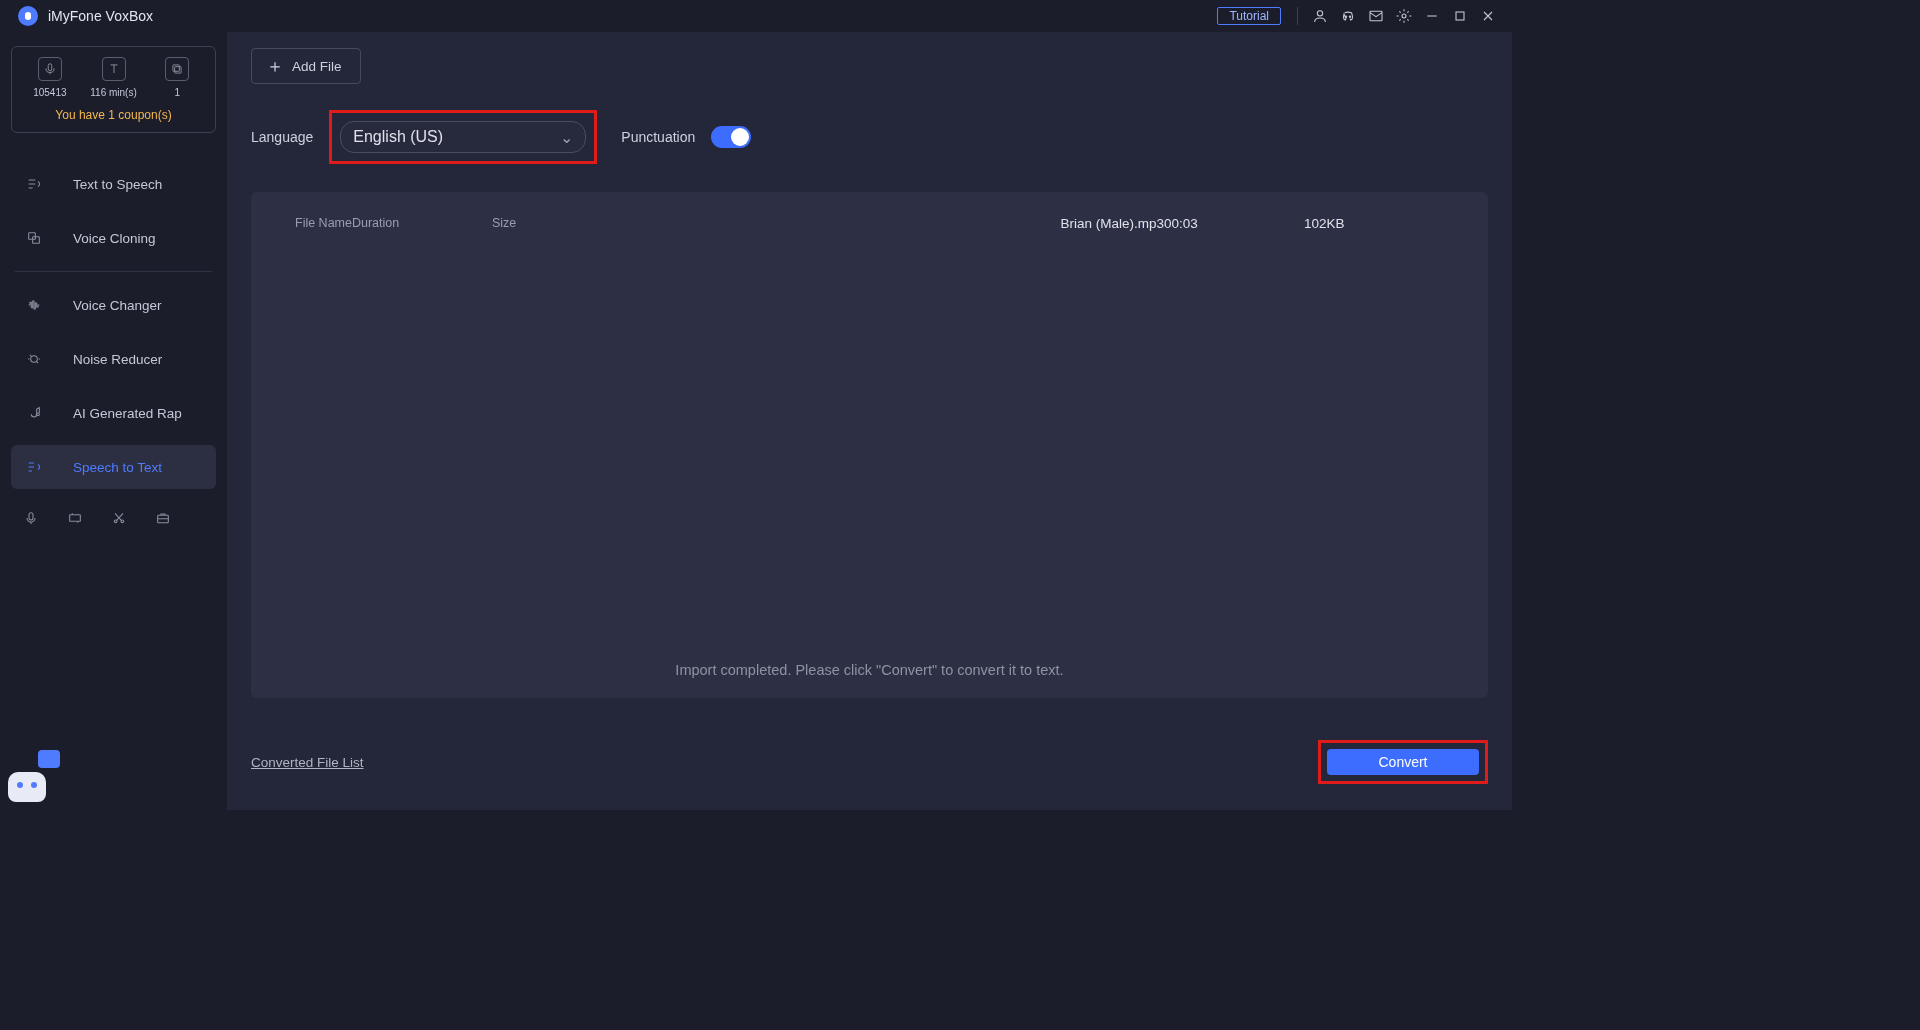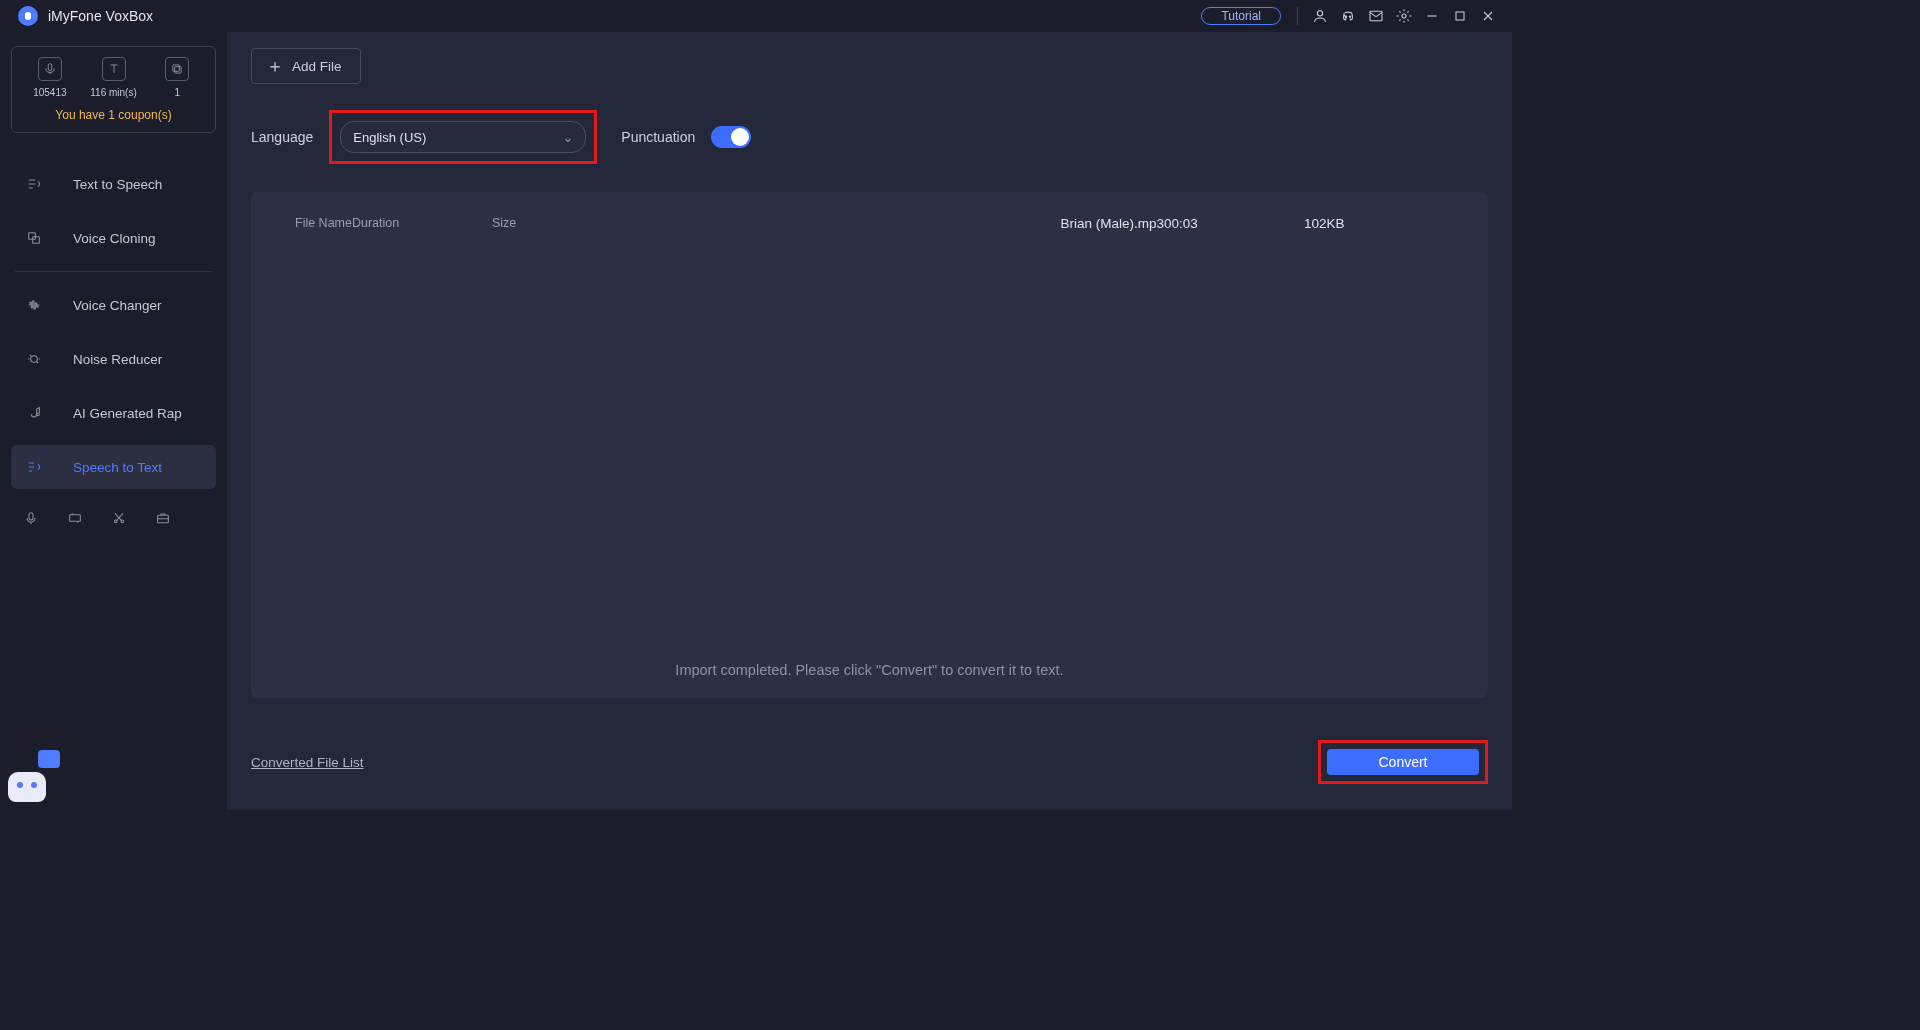--- a/index.html
+++ b/index.html
@@ -32,23 +32,23 @@
   border-radius: 50%;
   display: flex; align-items: center; justify-content: center;
   margin-right: 10px;
 }
 .titlebar .logo svg { width: 12px; height: 12px; fill: #fff; }
 .titlebar .app-title { font-size: 14px; color: #e2e4ee; }
 .titlebar .spacer { flex: 1; }
 .titlebar .tutorial {
   border: 1px solid #4f7bff;
   color: #9fb5ff;
-  padding: 1px 19px;
+  padding: 1px 11px;
   font-size: 12px;
-  border-radius: 9px;
+  border-radius: 2px;
   margin-right: 14px;
 }
 .titlebar .divider {
   width: 1px; height: 18px;
   background: #3d4053;
   margin: 0 8px 0 2px;
 }
 .titlebar .t-icon {
   width: 26px; height: 26px;
   display: flex; align-items: center; justify-content: center;
@@ -203,21 +203,21 @@
   border: 3px solid #e11a1a;
 }
 .lang-wrap::after { content:""; }
 .lang-select {
   width: 246px; height: 32px;
   border: 1px solid #4a4d60;
   border-radius: 14px;
   display: flex; align-items: center; justify-content: space-between;
   padding: 0 12px;
   color: #dfe1eb;
-  font-size: 13px;
+  font-size: 16px;
   background: #272a3c;
 }
 .lang-select .chev { color: #9a9db0; }
 
 .punc-lbl { margin-left: 8px; font-size: 14px; color: #cdd0de; }
 .toggle {
   width: 40px; height: 22px;
   border-radius: 11px;
   background: #3d6dff;
   position: relative;

